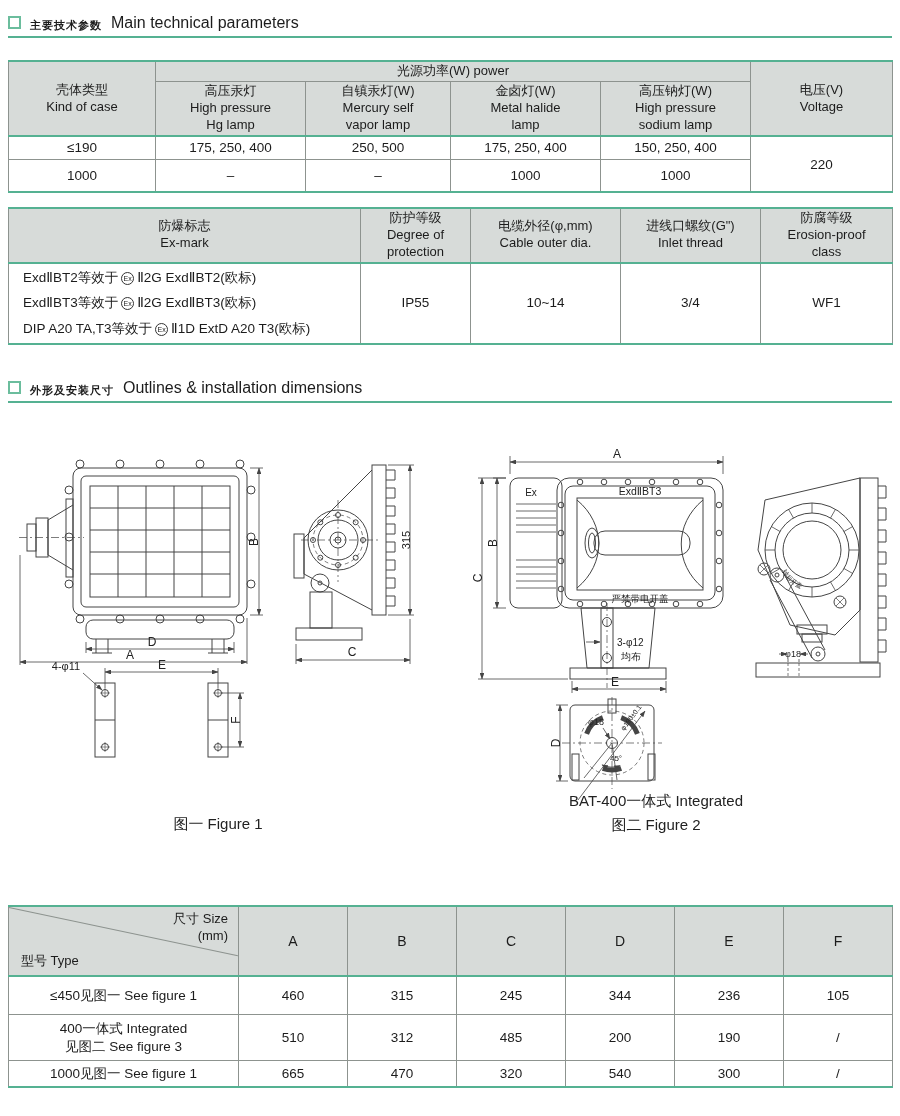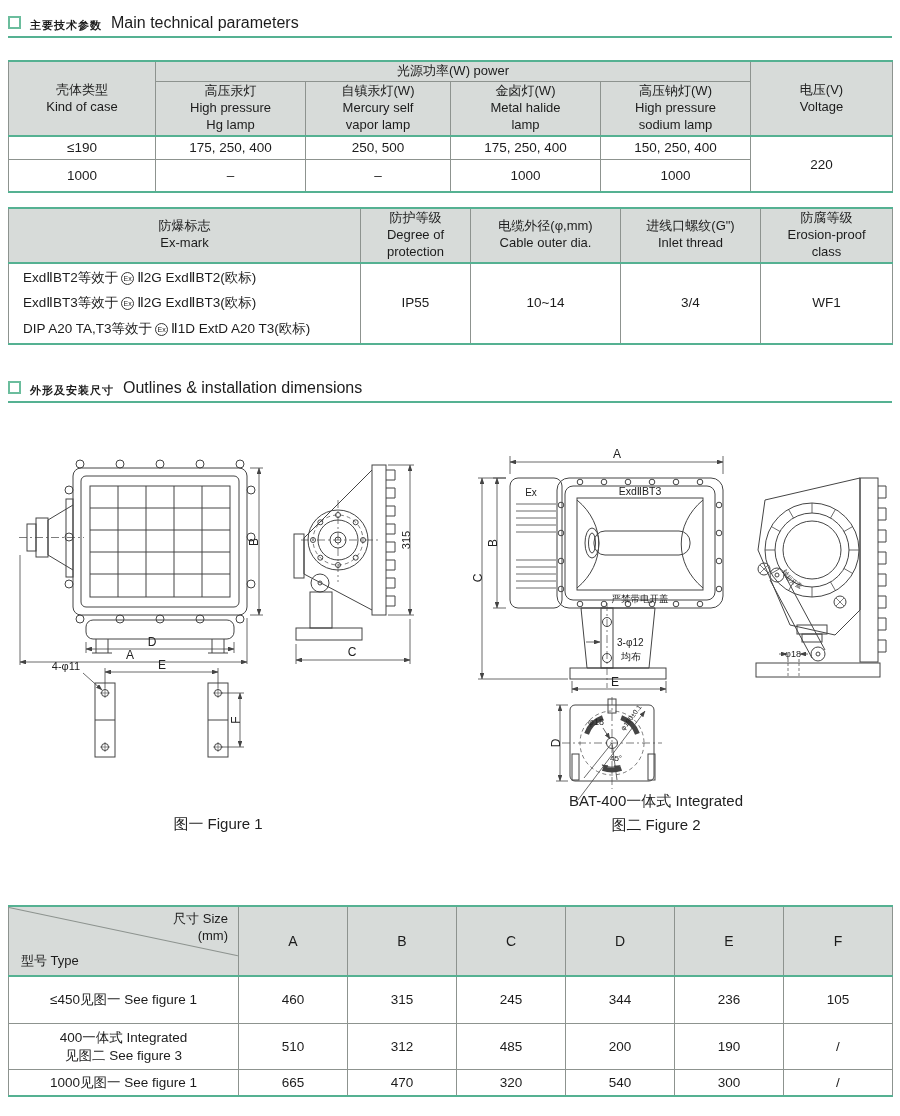--- a/index.html
+++ b/index.html
@@ -362,21 +362,21 @@
 (mm)</span>
       <span class="corner-bot">型号 Type</span>
     </th>
     <th class="sep" style="font-size:14px">A</th>
     <th class="sep" style="font-size:14px">B</th>
     <th class="sep" style="font-size:14px">C</th>
     <th class="sep" style="font-size:14px">D</th>
     <th class="sep" style="font-size:14px">E</th>
     <th class="sep" style="font-size:14px">F</th>
   </tr>
-  <tr style="height:48px">
+  <tr style="height:39px">
     <td>≤450见图一  See figure 1</td>
     <td>460</td>
     <td>315</td>
     <td>245</td>
     <td>344</td>
     <td>236</td>
     <td>105</td>
   </tr>
   <tr style="height:46px">
     <td>400一体式  Integrated

